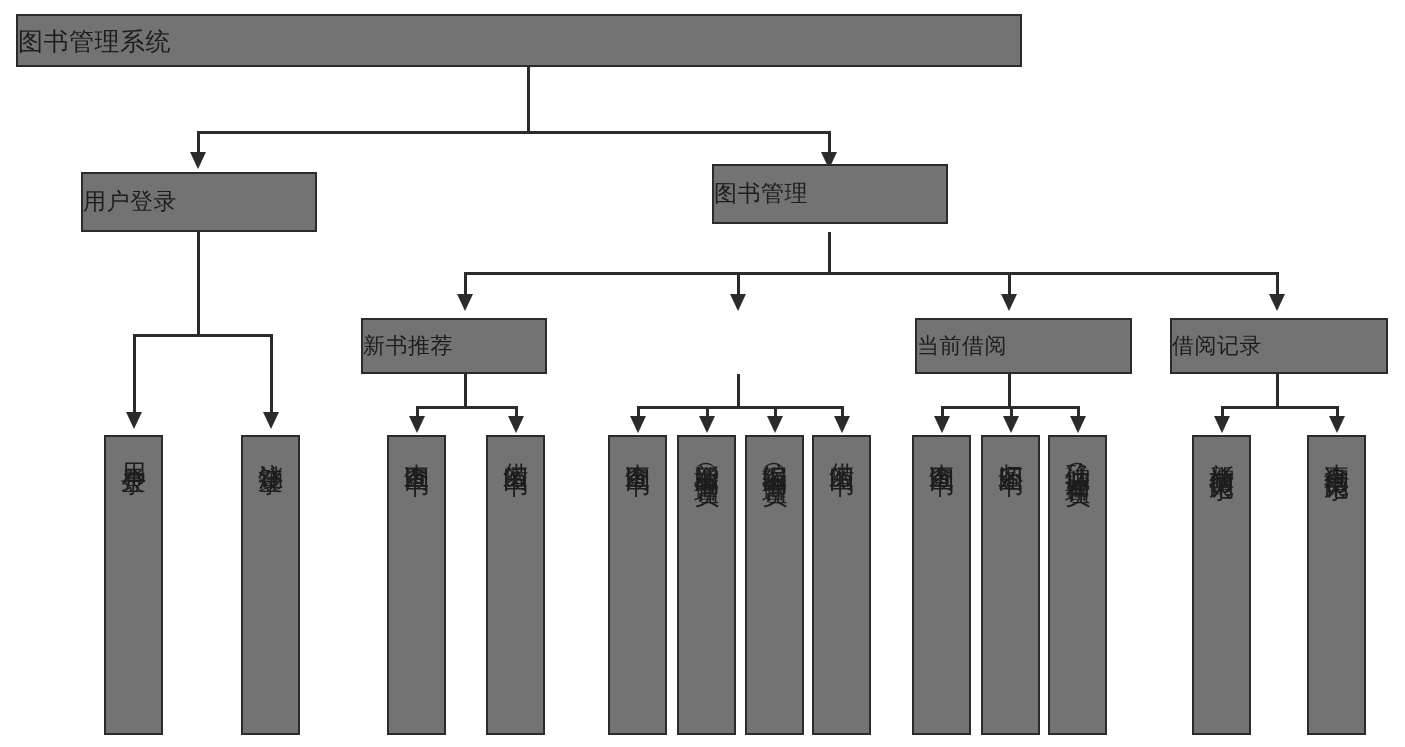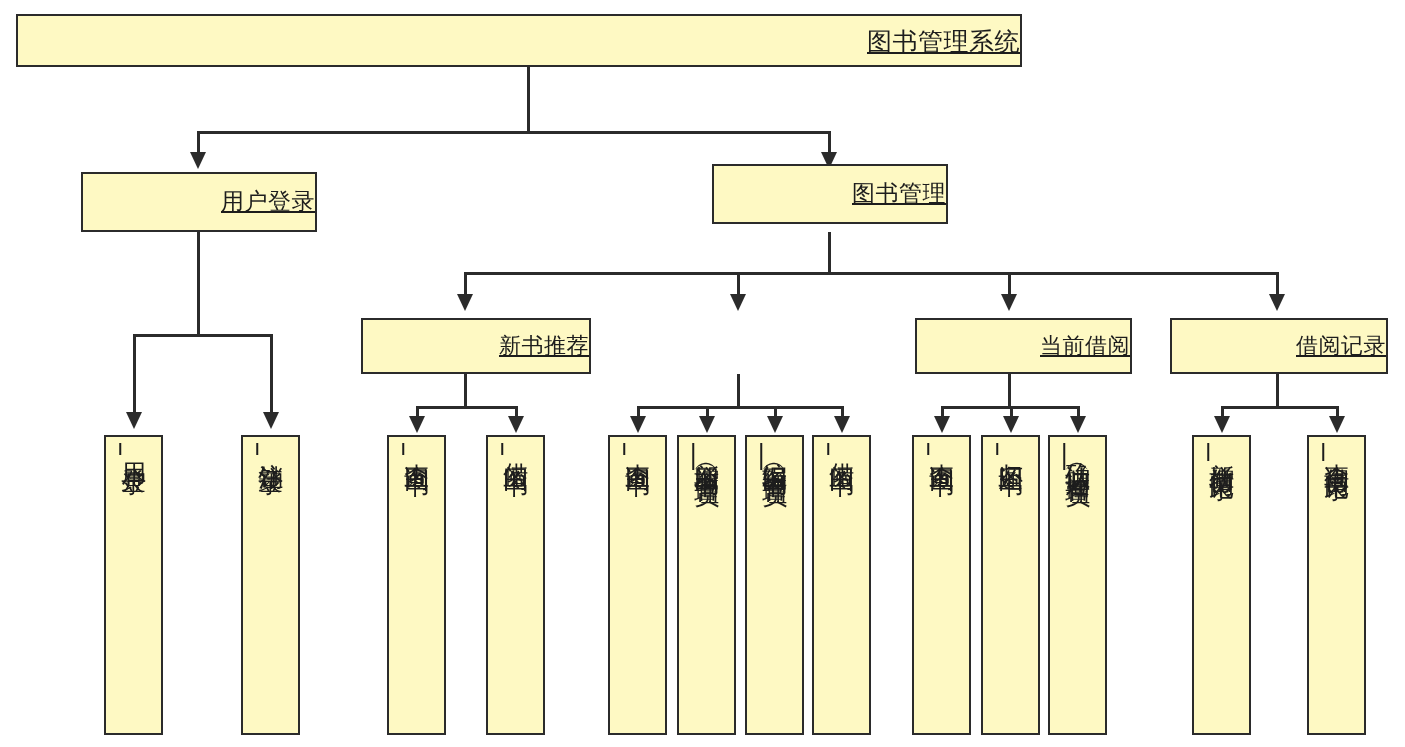--- a/index.html
+++ b/index.html
@@ -11,27 +11,26 @@
     position:relative;
     width:1405px;
     height:747px;
     background:#ffffff;
     overflow:hidden;
   }
   
   .node{
     position:absolute;
     box-sizing:border-box;
-    background:#fef9c3;
+    background:#737373;
     border:2px solid #2b2b2b;
     display:flex;
     align-items:center;
-    justify-content:flex-end;
+    justify-content:flex-start;
     color:#1d1d1d;
-    text-decoration:underline;
   }
   .node .lbl{
     display:block;
     text-align:center;
     line-height:1.12;
     letter-spacing:0.5px;
     white-space:nowrap;
   }
   .node.root .lbl{font-size:25px;}
   .node.lvl2 .lbl{font-size:23px;}
@@ -111,21 +110,21 @@
   <div class="edge hline" style="left:464px;top:272px;width:815px;"></div>
   <div class="edge vline" style="left:464px;top:272px;height:24px;"></div>
   <div class="arrow" style="left:457px;top:294px;"></div>
   <div class="edge vline" style="left:737px;top:272px;height:24px;"></div>
   <div class="arrow" style="left:730px;top:294px;"></div>
   <div class="edge vline" style="left:1008px;top:272px;height:24px;"></div>
   <div class="arrow" style="left:1001px;top:294px;"></div>
   <div class="edge vline" style="left:1276px;top:272px;height:24px;"></div>
   <div class="arrow" style="left:1269px;top:294px;"></div>
 
-  <div class="node lvl3" style="left:361px;top:318px;width:230px;height:56px;padding-left:44px;">
+  <div class="node lvl3" style="left:361px;top:318px;width:186px;height:56px;">
     <span class="lbl">新书推荐</span>
   </div>
   <div class="node lvl3" style="left:901px;top:318px;width:217px;height:56px;margin-left:14px;">
     <span class="lbl">当前借阅</span>
   </div>
   <div class="node lvl3" style="left:1170px;top:318px;width:218px;height:56px;">
     <span class="lbl">借阅记录</span>
   </div>
 
   <div class="edge vline" style="left:464px;top:374px;height:34px;"></div>

